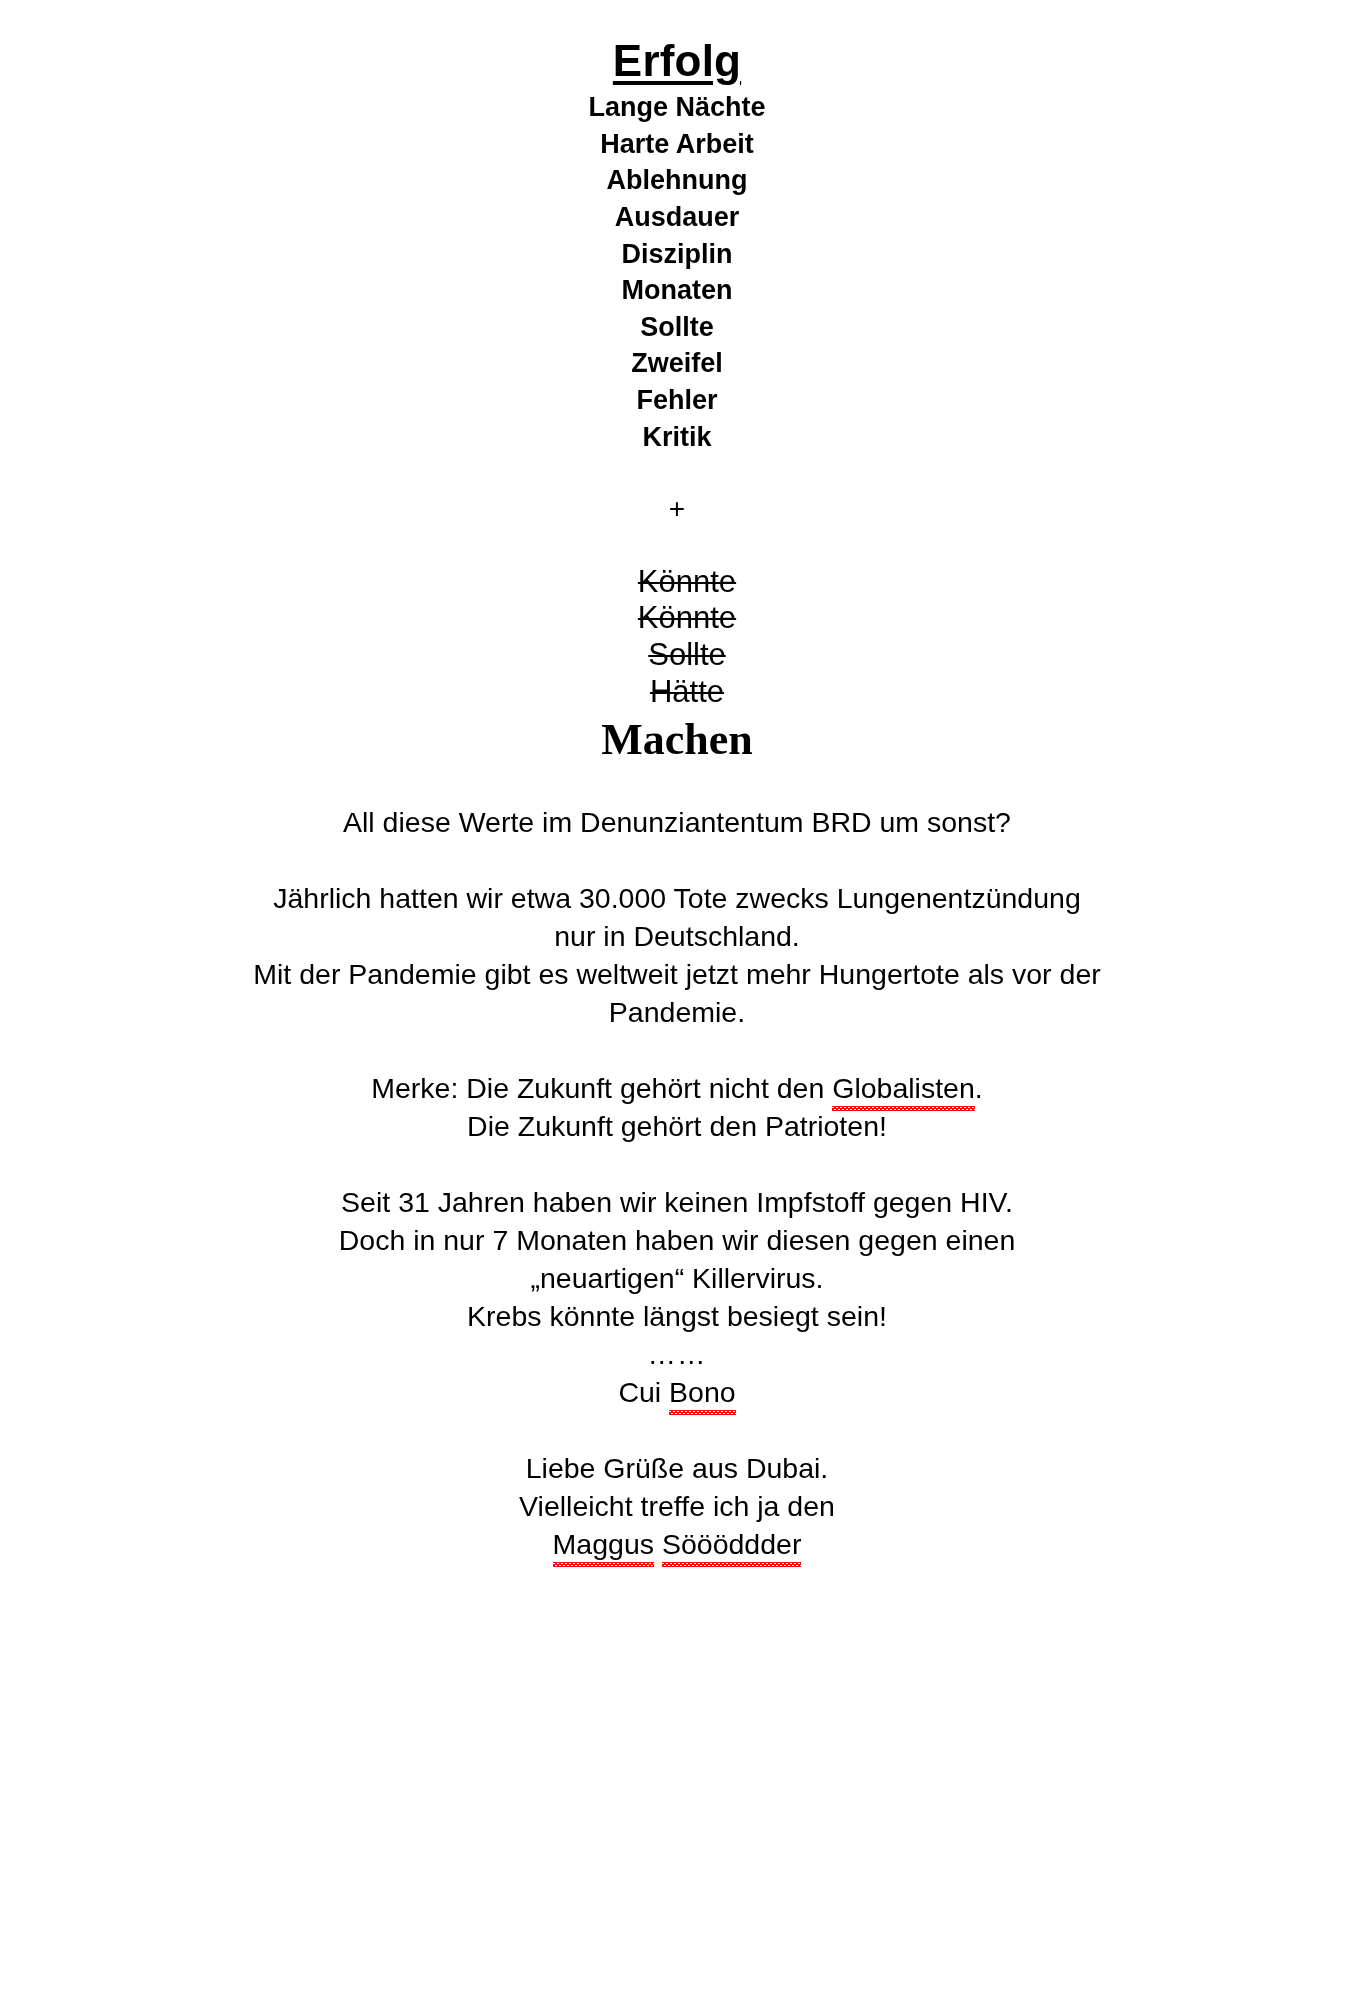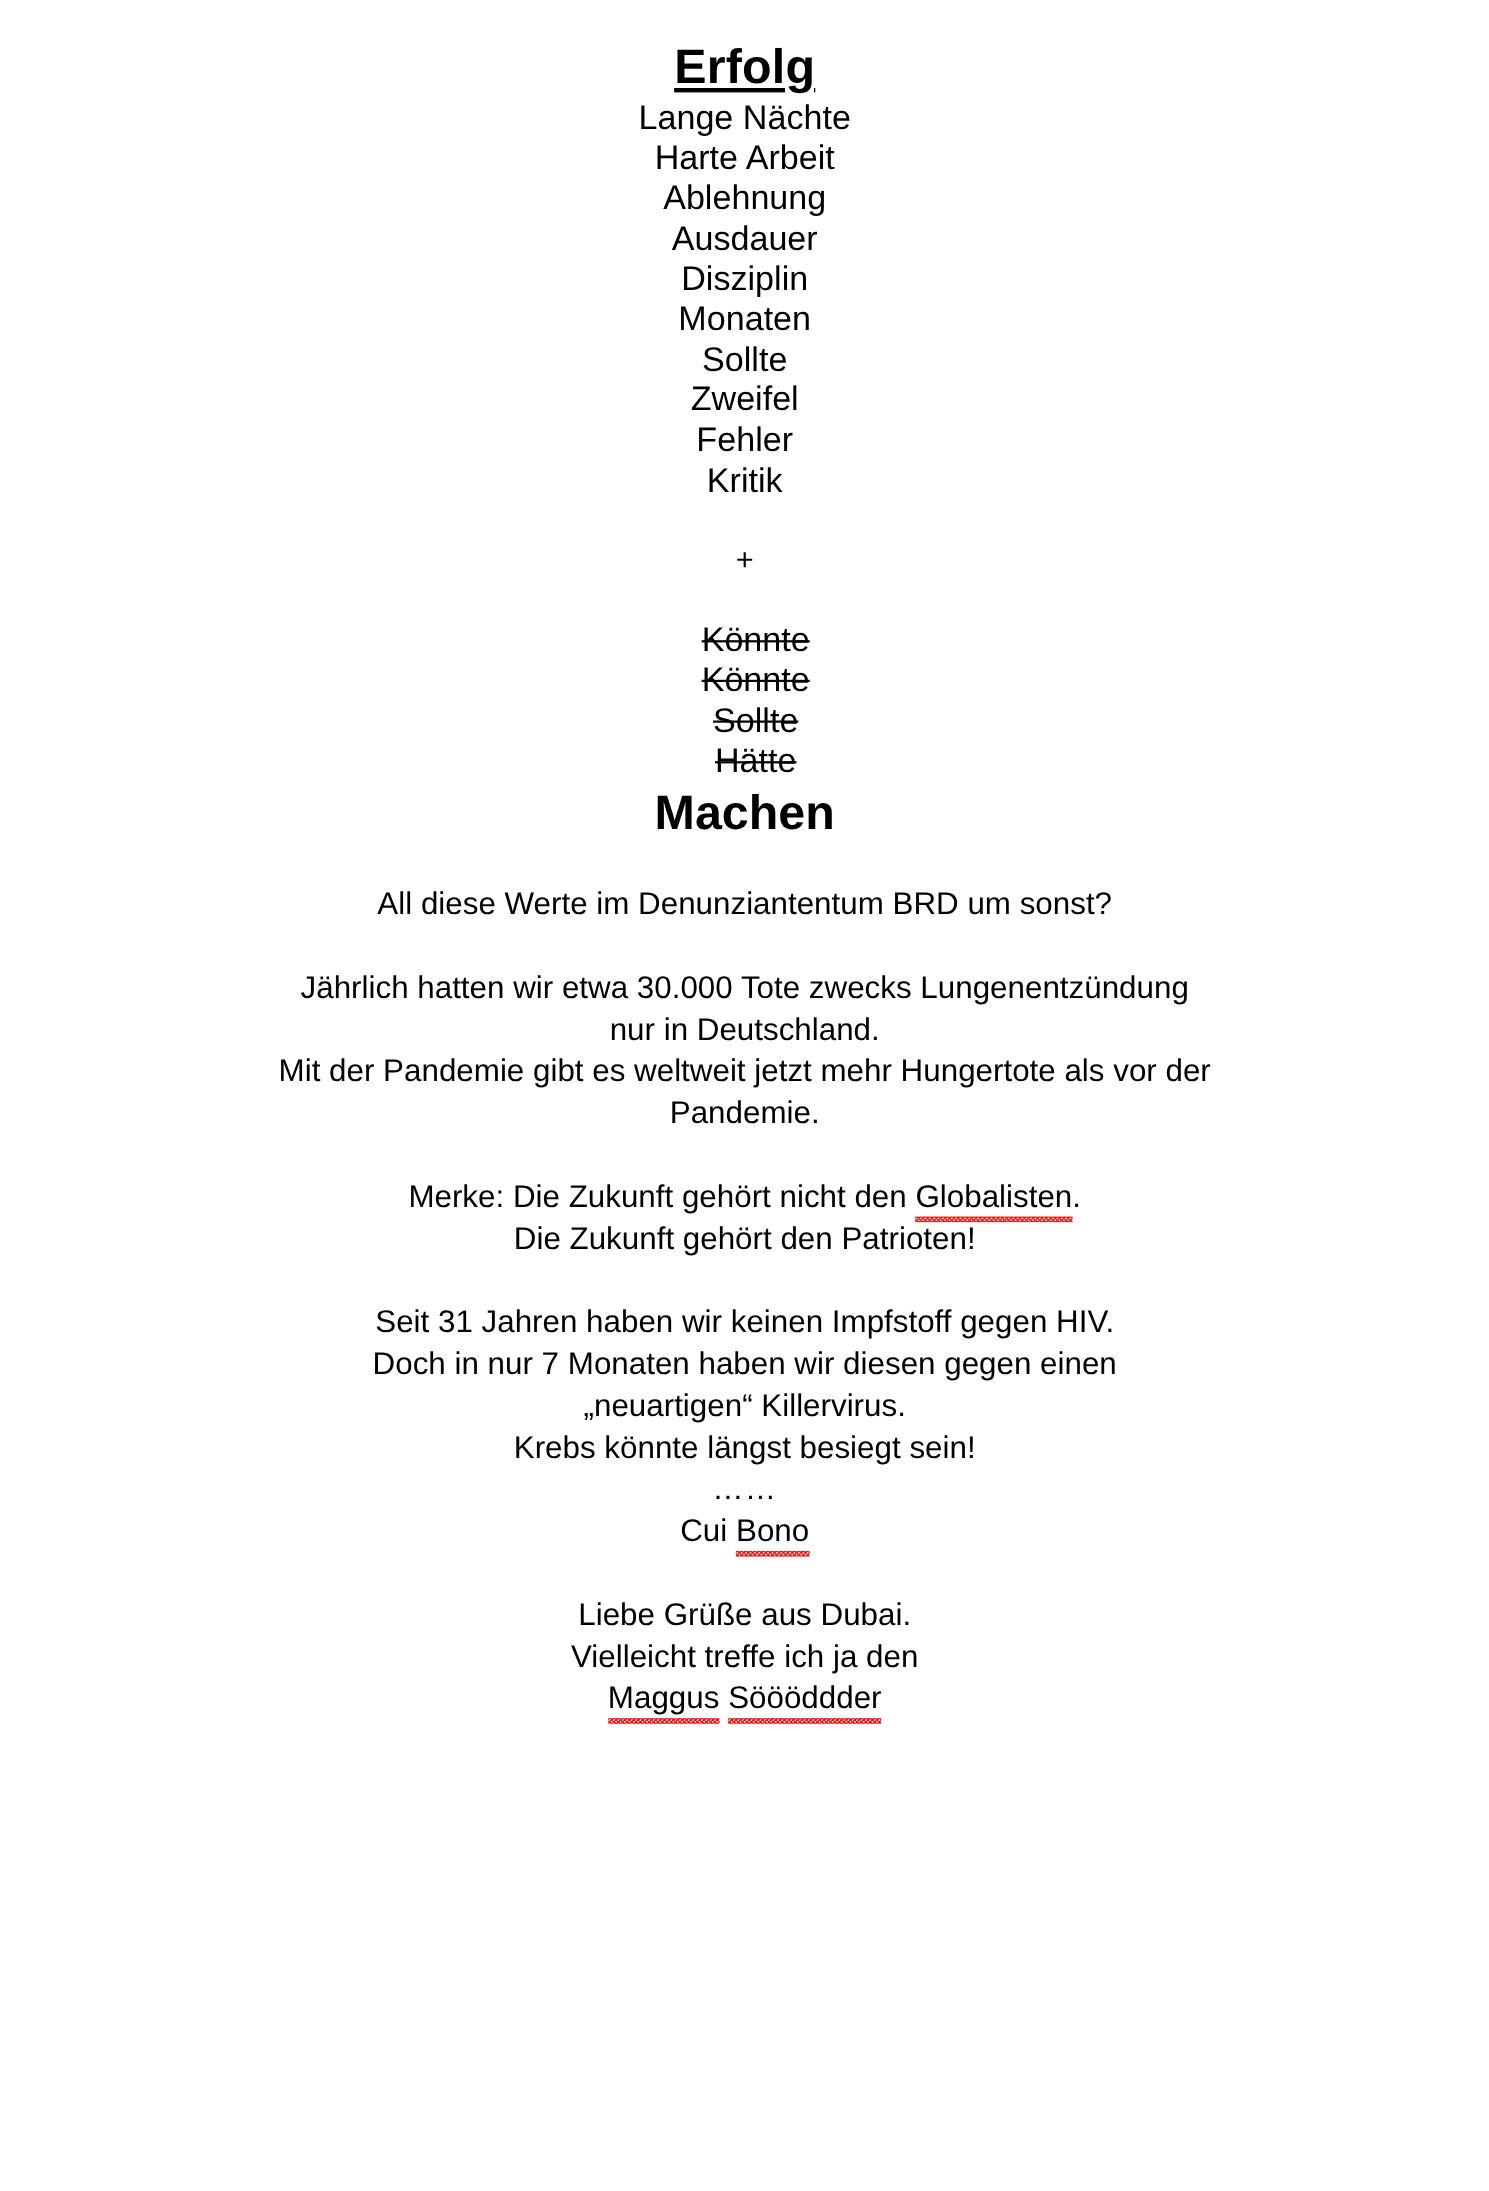--- a/index.html
+++ b/index.html
@@ -40,23 +40,23 @@
     letter-spacing: 0.2px;
   }
 
   
   .word-list {
     list-style: none;
     margin: 0;
     padding: 0;
   }
   .word-list li {
-    font-size: 31px;
+    font-size: 27px;
     line-height: 36.6px;
-    font-weight: normal;
+    font-weight: bold;
   }
 
   
   .plus-block {
     font-size: 28px;
     line-height: 36.6px;
     margin-top: 36px;
     margin-bottom: 36px;
   }
   .blank-line {
@@ -76,20 +76,21 @@
     text-decoration-thickness: 2px;
     margin-left: 20px;
   }
 
   
   .machen {
     font-size: 44px;
     font-weight: bold;
     line-height: 52px;
     margin-top: 4px;
+    font-family: Liberation Serif, serif;
   }
 
   
   .para {
     font-size: 28.5px;
     line-height: 38px;
     margin: 0;
     padding: 0 92px;
   }
   .para.wide {

